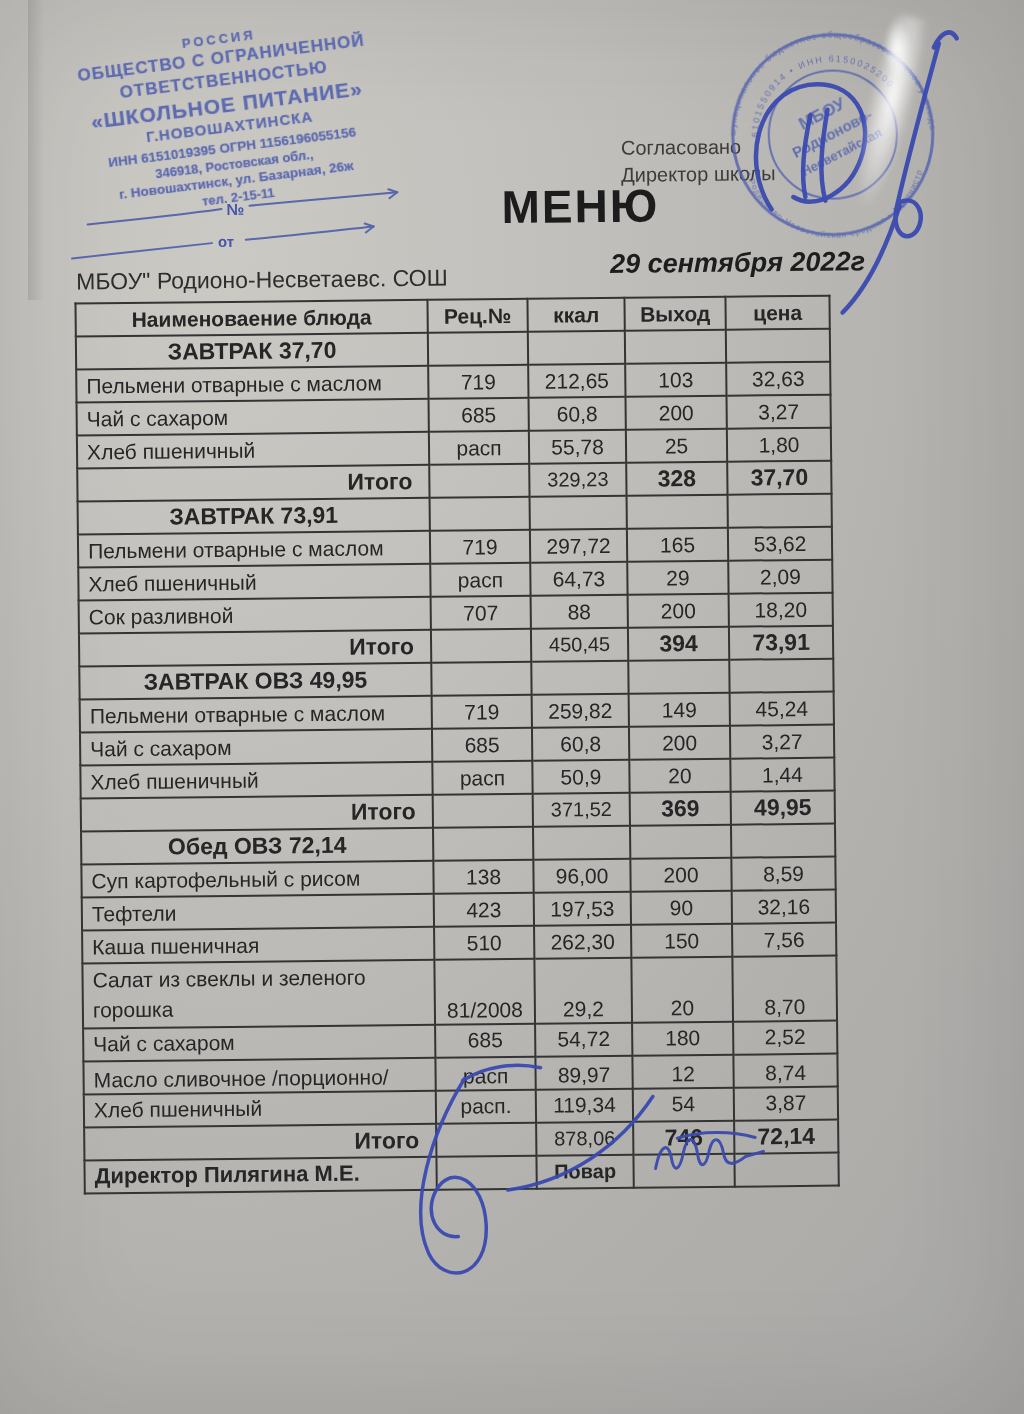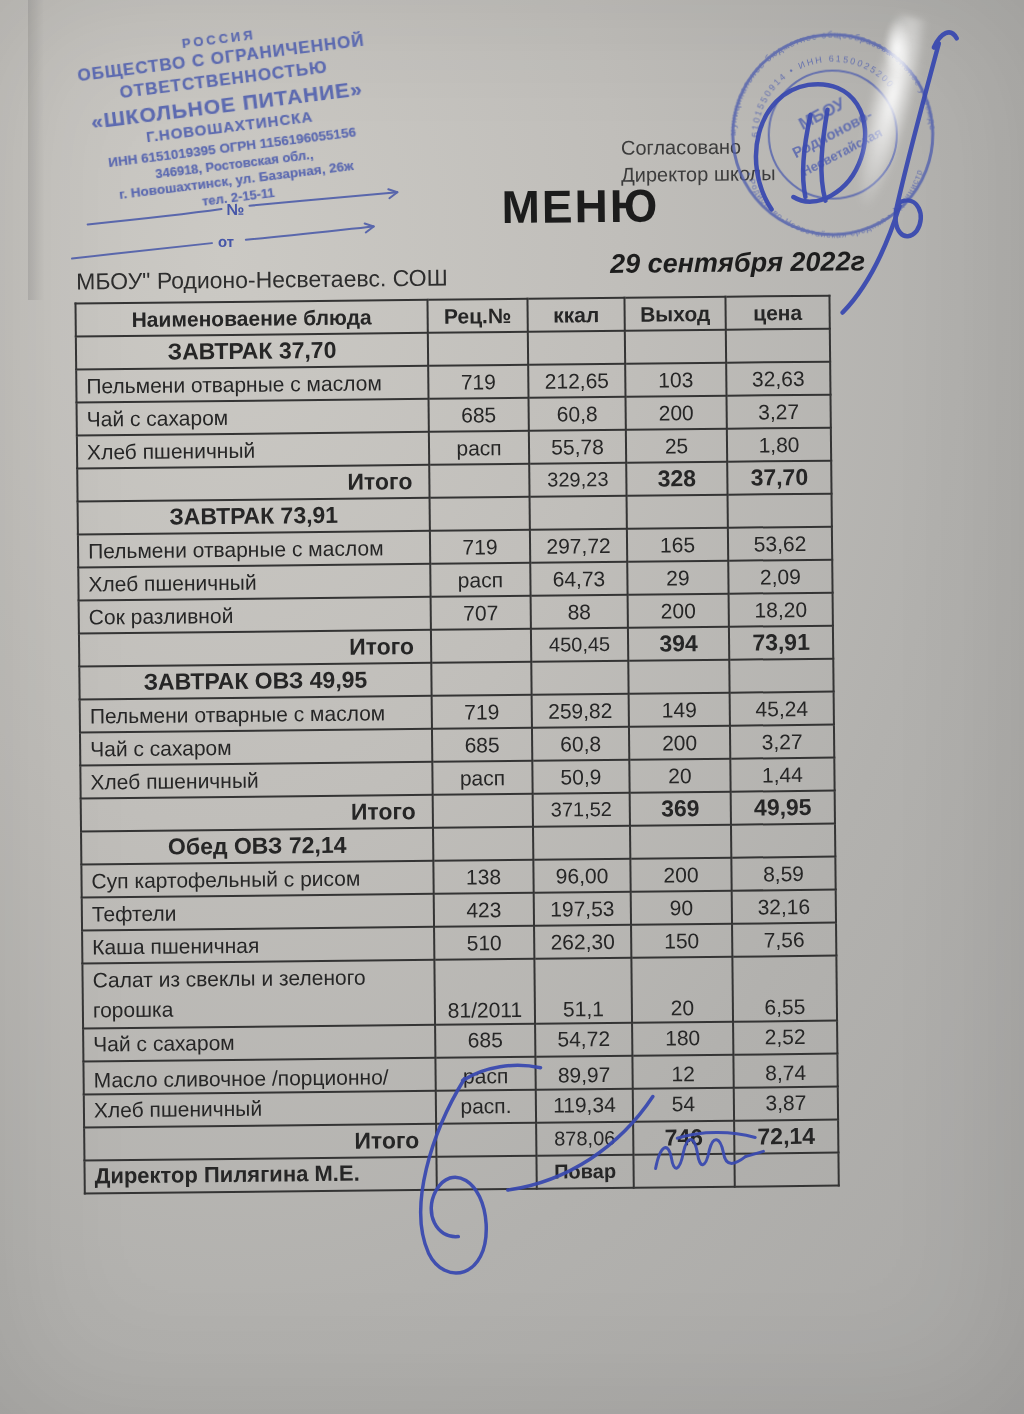--- a/index.html
+++ b/index.html
@@ -314,24 +314,24 @@
           </tr>
           <tr class="row-item">
             <td class="c-name">Каша пшеничная</td>
             <td class="c-rec">510</td>
             <td class="c-kcal">262,30</td>
             <td class="c-out">150</td>
             <td class="c-price">7,56</td>
           </tr>
           <tr class="row-item row-tall">
             <td class="c-name">Салат из свеклы и зеленого горошка</td>
-            <td class="c-rec">81/2011</td>
-            <td class="c-kcal">51,1</td>
+            <td class="c-rec">81/2008</td>
+            <td class="c-kcal">29,2</td>
             <td class="c-out">20</td>
-            <td class="c-price">6,55</td>
+            <td class="c-price">8,70</td>
           </tr>
           <tr class="row-item">
             <td class="c-name">Чай с сахаром</td>
             <td class="c-rec">685</td>
             <td class="c-kcal">54,72</td>
             <td class="c-out">180</td>
             <td class="c-price">2,52</td>
           </tr>
           <tr class="row-item row-spacer">
             <td class="c-name">Масло сливочное /порционно/</td>

